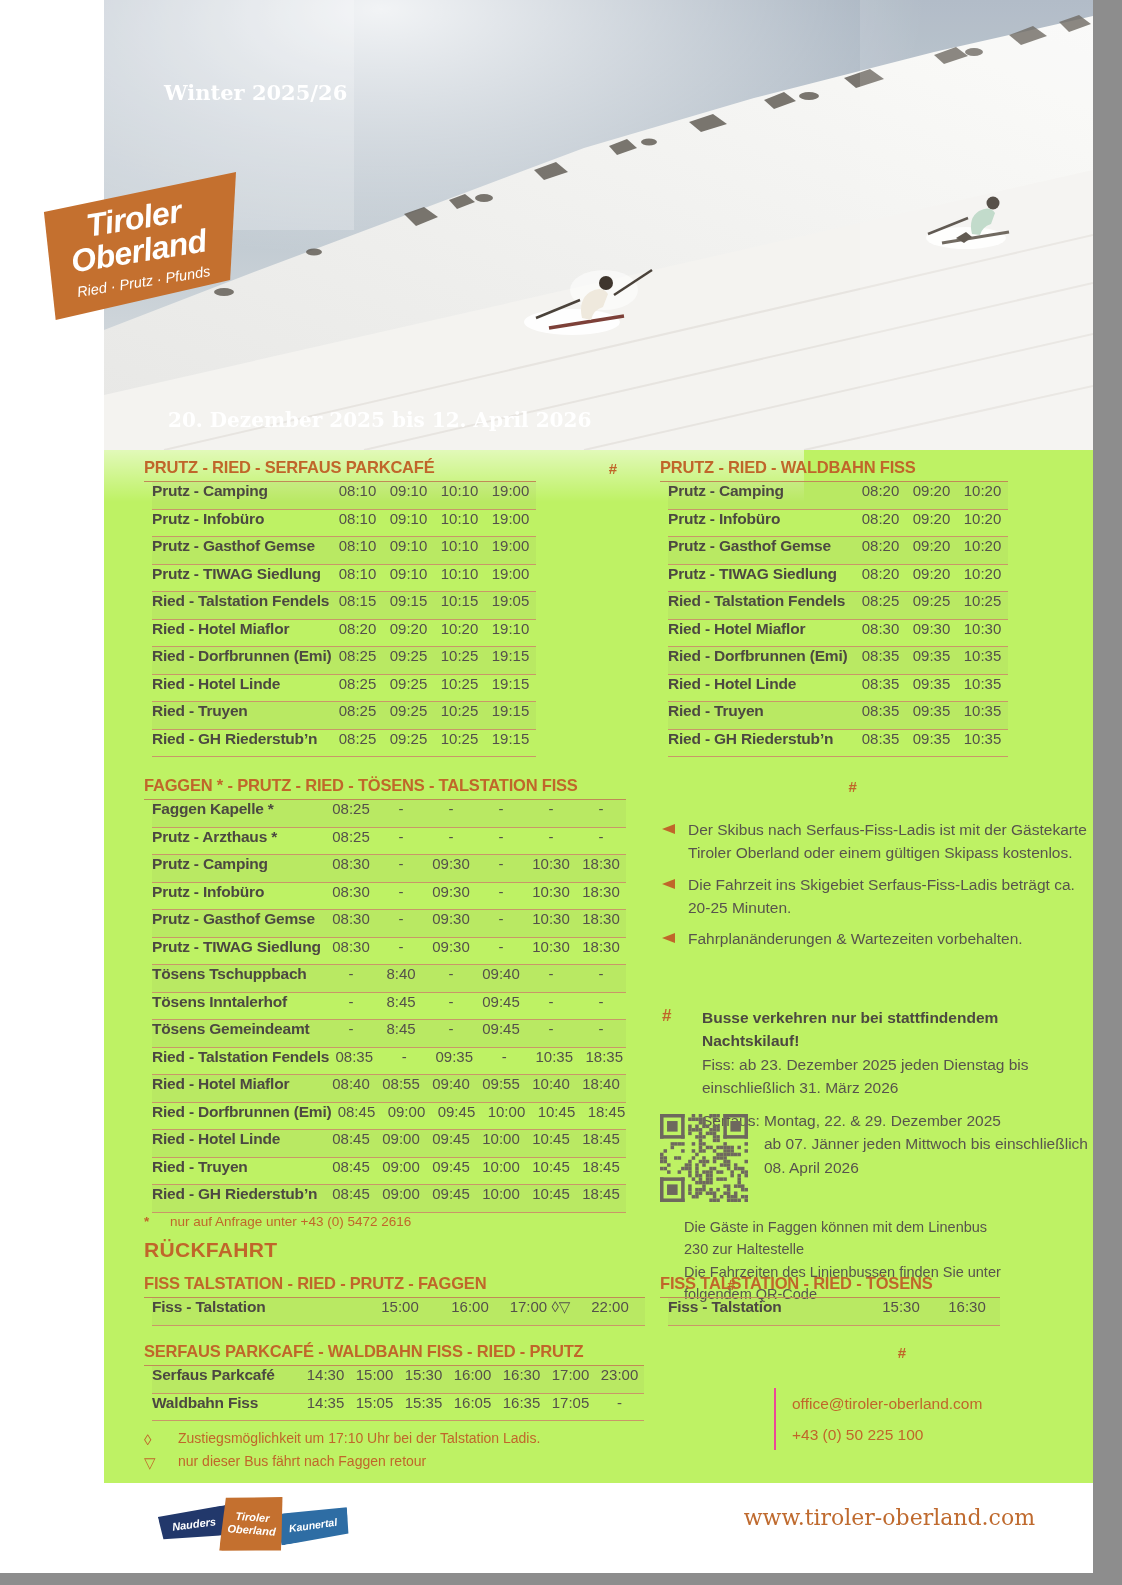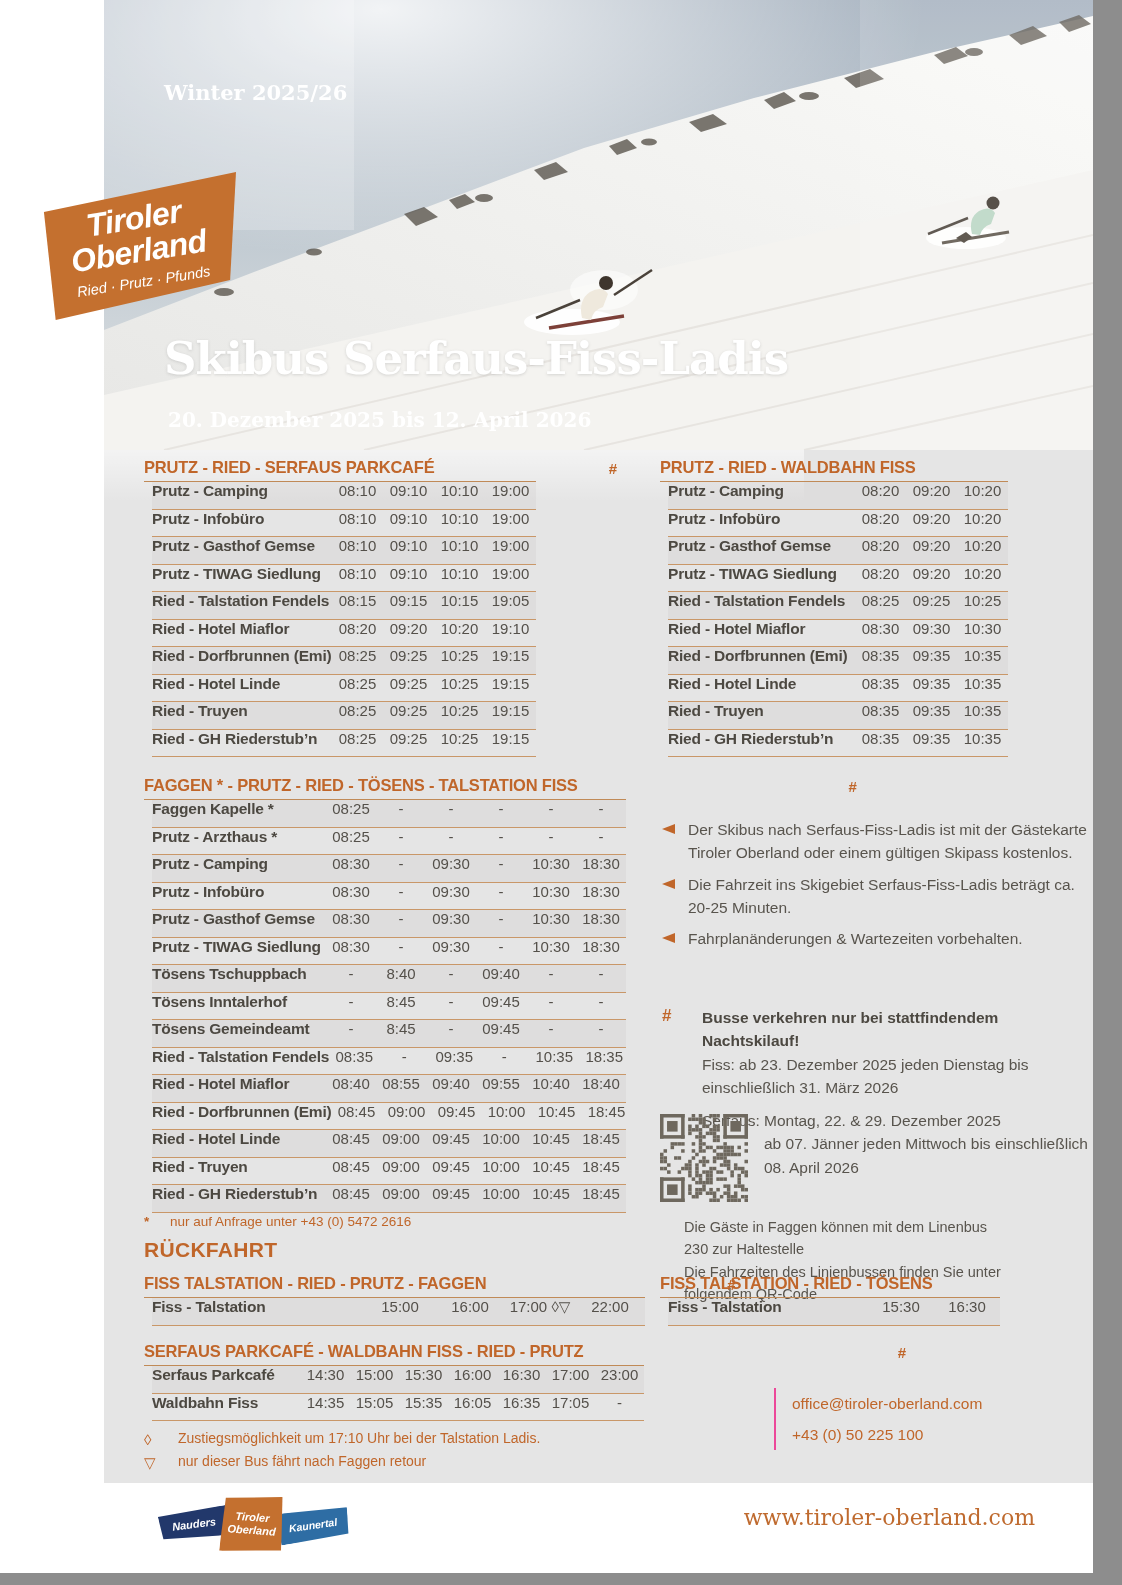--- a/index.html
+++ b/index.html
@@ -13,21 +13,21 @@
   .main-title{position:absolute;left:60px;top:332px;color:#fff;font-family:"DejaVu Serif",serif;font-weight:bold;font-size:45px;letter-spacing:-1px;text-shadow:0 1px 3px rgba(120,120,120,.25);}
   .sub-title{position:absolute;left:64px;top:408px;color:#fff;font-family:"DejaVu Serif",serif;font-weight:bold;font-size:20px;}
 
   
   .logo{position:absolute;left:40px;top:172px;width:196px;height:148px;background:#c4702f;clip-path:polygon(2% 27%,100% 0%,97% 73%,8% 100%);z-index:6;}
   .logo-inner{position:absolute;left:0;top:0;right:0;bottom:0;display:flex;flex-direction:column;align-items:center;justify-content:center;transform:rotate(-9deg);color:#fff;font-style:italic;}
   .logo-line{font-size:32px;font-weight:bold;line-height:1.03;letter-spacing:-0.5px;}
   .logo-towns{font-size:14.5px;margin-top:6px;}
 
   
-  .content{position:absolute;left:104px;top:450px;width:989px;height:1033px;background:#e5e5e5;}
+  .content{position:absolute;left:104px;top:450px;width:989px;height:1033px;background:#bef264;}
   .content::before{content:"";position:absolute;left:0;top:0;width:700px;height:52px;background:linear-gradient(180deg,rgba(255,255,255,.55),rgba(255,255,255,0));pointer-events:none;}
   .col-left{position:absolute;left:40px;top:0;width:502px;height:100%;}
   .col-right{position:absolute;left:556px;top:0;width:436px;height:100%;}
 
   
   .t{position:absolute;}
   .t-head{display:flex;align-items:flex-end;height:27px;border-bottom:1px solid #c08a57;}
   .t-title{flex:1;color:#c0662a;font-weight:bold;font-size:16.5px;white-space:nowrap;letter-spacing:-0.2px;padding-bottom:4px;}
   .t-cell{width:var(--cw,50px);flex:none;text-align:center;font-size:15px;color:#54504a;}
   .t-head .t-cell{color:#c0662a;font-weight:bold;padding-bottom:4px;}
@@ -144,21 +144,20 @@
         <line x1="838" y1="243" x2="905" y2="232" stroke="#5c544a" stroke-width="3"></line>
         <path d="M868,234 q-4,-16 7,-23 q11,-6 16,2 l-4,11 q-9,3 -11,11 z" fill="#b9d6c4"></path>
         <path d="M862,232 l-10,6 8,5 8,-6 z" fill="#4a4238"></path>
         <circle cx="889" cy="203" r="6.5" fill="#3f362e"></circle>
         <line x1="864" y1="218" x2="824" y2="234" stroke="#4a423a" stroke-width="2.5"></line>
       </g>
       <rect x="756" y="0" width="233" height="450" fill="#ffffff" opacity="0.13"></rect>
       <rect x="0" y="0" width="250" height="230" fill="#ffffff" opacity="0.22"></rect>
     </svg>
     <div class="season">Winter 2025/26</div>
-    <div class="main-title">Skibus Serfaus-Fiss-Ladis</div>
     <div class="sub-title">20. Dezember 2025 bis 12. April 2026</div>
   </div>
 
   <div class="logo">
     <div class="logo-inner">
       <span class="logo-line">Tiroler</span>
       <span class="logo-line">Oberland</span>
       <span class="logo-towns">Ried · Prutz · Pfunds</span>
     </div>
   </div>

